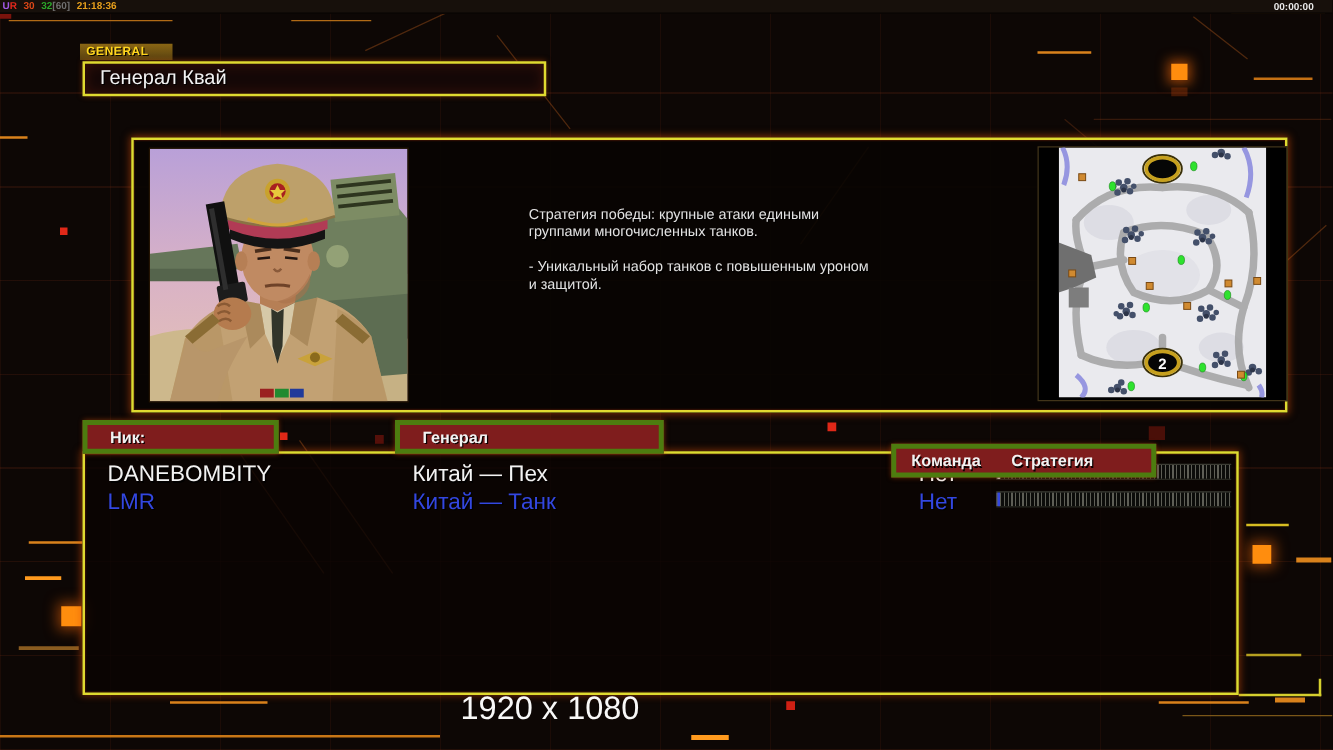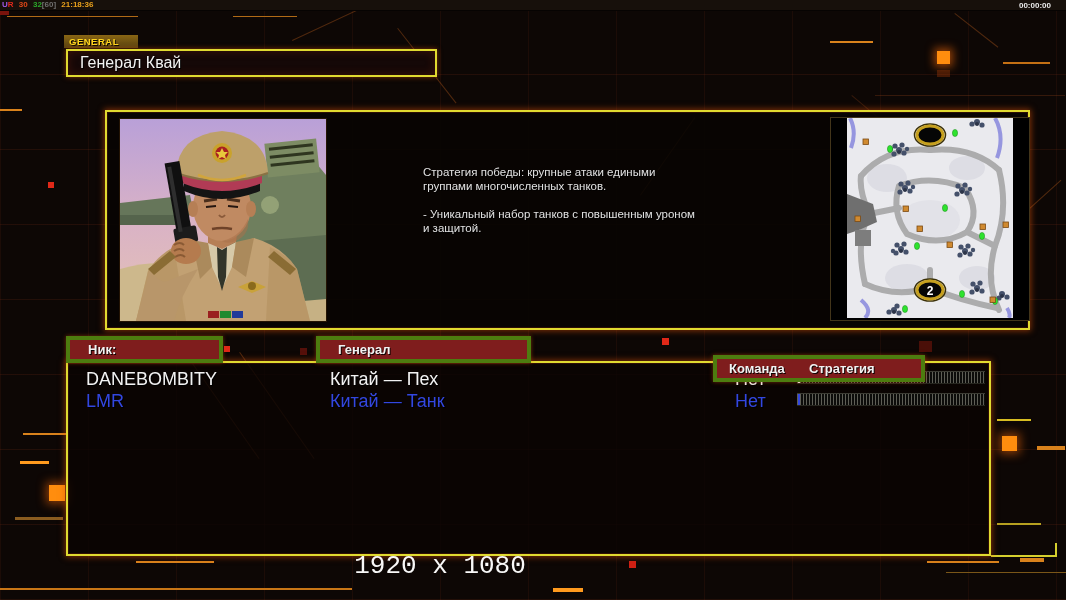--- a/index.html
+++ b/index.html
@@ -57,21 +57,21 @@
   .c-nick{left:18px;}
   .c-gen{left:262px;}
   .c-team{left:667px;}
   .bar{position:absolute;left:729px;top:4px;width:188px;height:11px;background:#060606;
     background-image:repeating-linear-gradient(90deg,#5e5e56 0 1px,#0c0c0a 1px 3px);
     border-top:1px solid #3c3c34;border-bottom:1px solid #26261f;}
   .bar-marker{position:absolute;left:1px;top:0;width:2px;height:100%;background:#fff;}
   .bar-fill{position:absolute;left:0;top:0;height:100%;background:rgba(220,210,60,0.8);width:0;}
 
   .footer-res{position:absolute;left:0;top:551px;width:880px;text-align:center;z-index:6;
-    font-family:Liberation Mono, monospace;font-size:26px;color:#f8f8f8;}
+    font-family:Liberation Sans, sans-serif;font-size:26px;color:#f8f8f8;}
 </style>
 </head>
 <body>
 
 <div>
 
   <div class="dec" style="left:7px;top:16px;width:131px;height:1px;background:#b06a16;"></div>
   <div class="dec" style="left:233px;top:16px;width:64px;height:1px;background:#b06a16;"></div>
   <div class="dec" style="left:985px;top:9px;width:75px;height:2px;background:#a85e12;"></div>
   <div class="dec" style="left:830px;top:41px;width:43px;height:2px;background:#d9821c;"></div>

